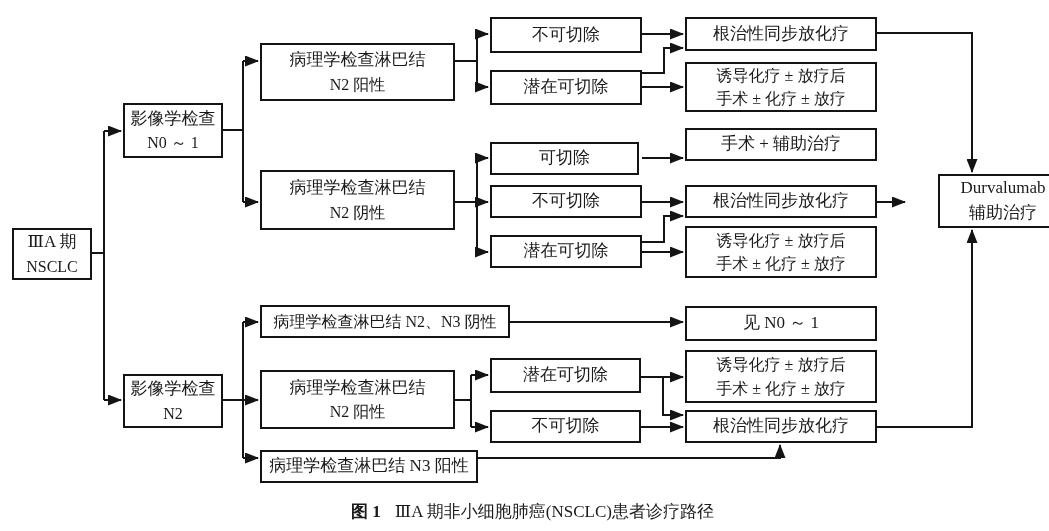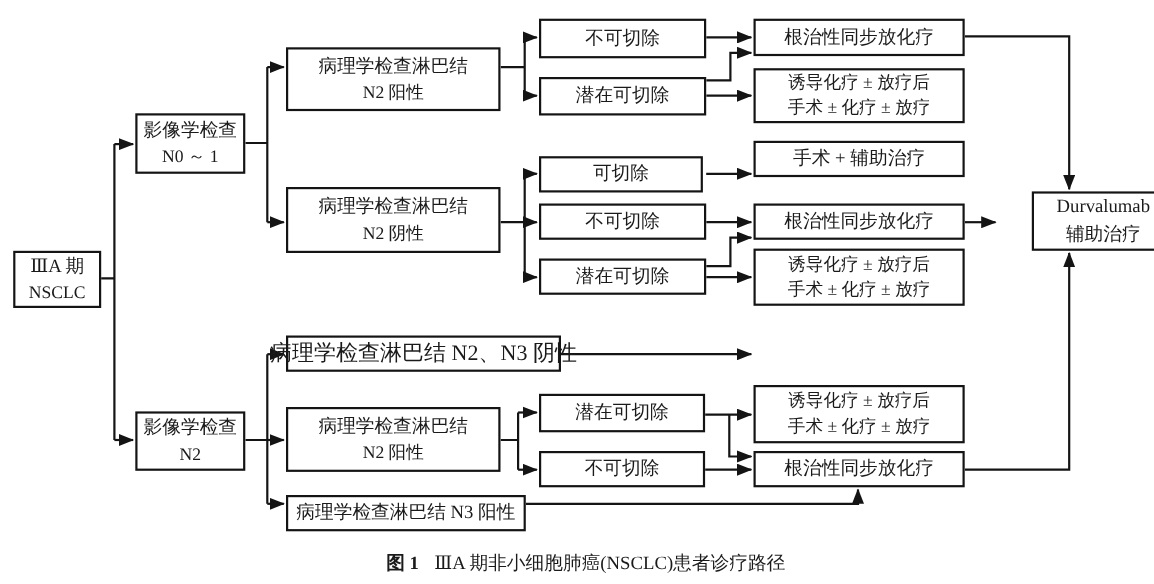--- a/index.html
+++ b/index.html
@@ -97,21 +97,21 @@
   </div>
 
   <div class="node" style="left:260px;top:43px;width:195px;height:58px;">
     <span>病理学检查淋巴结</span>
     <span class="sub">N2 阳性</span>
   </div>
   <div class="node" style="left:260px;top:170px;width:195px;height:60px;">
     <span>病理学检查淋巴结</span>
     <span class="sub">N2 阴性</span>
   </div>
-  <div class="node" style="left:260px;top:305px;width:250px;height:33px;font-size:20px;">
+  <div class="node" style="left:260px;top:305px;width:250px;height:33px;font-size:16px;">
     <span>病理学检查淋巴结 N2、N3 阴性</span>
   </div>
   <div class="node" style="left:260px;top:370px;width:195px;height:59px;">
     <span>病理学检查淋巴结</span>
     <span class="sub">N2 阳性</span>
   </div>
   <div class="node" style="left:260px;top:450px;width:218px;height:33px;font-size:17px;">
     <span>病理学检查淋巴结 N3 阳性</span>
   </div>
 
@@ -147,20 +147,23 @@
   <div class="node" style="left:685px;top:128px;width:192px;height:33px;">
     <span>手术 + 辅助治疗</span>
   </div>
   <div class="node" style="left:685px;top:185px;width:192px;height:33px;">
     <span>根治性同步放化疗</span>
   </div>
   <div class="node" style="left:685px;top:226px;width:192px;height:52px;font-size:16px;">
     <span>诱导化疗 ± 放疗后</span>
     <span>手术 ± 化疗 ± 放疗</span>
   </div>
+  <div class="node" style="left:685px;top:306px;width:192px;height:35px;">
+    <span>见 N0 ～ 1</span>
+  </div>
   <div class="node" style="left:685px;top:350px;width:192px;height:53px;font-size:16px;">
     <span>诱导化疗 ± 放疗后</span>
     <span>手术 ± 化疗 ± 放疗</span>
   </div>
   <div class="node" style="left:685px;top:410px;width:192px;height:33px;">
     <span>根治性同步放化疗</span>
   </div>
 
   <div class="node" style="left:907px;top:174px;width:130px;height:54px;margin-left:31px;">
     <span>Durvalumab</span>

